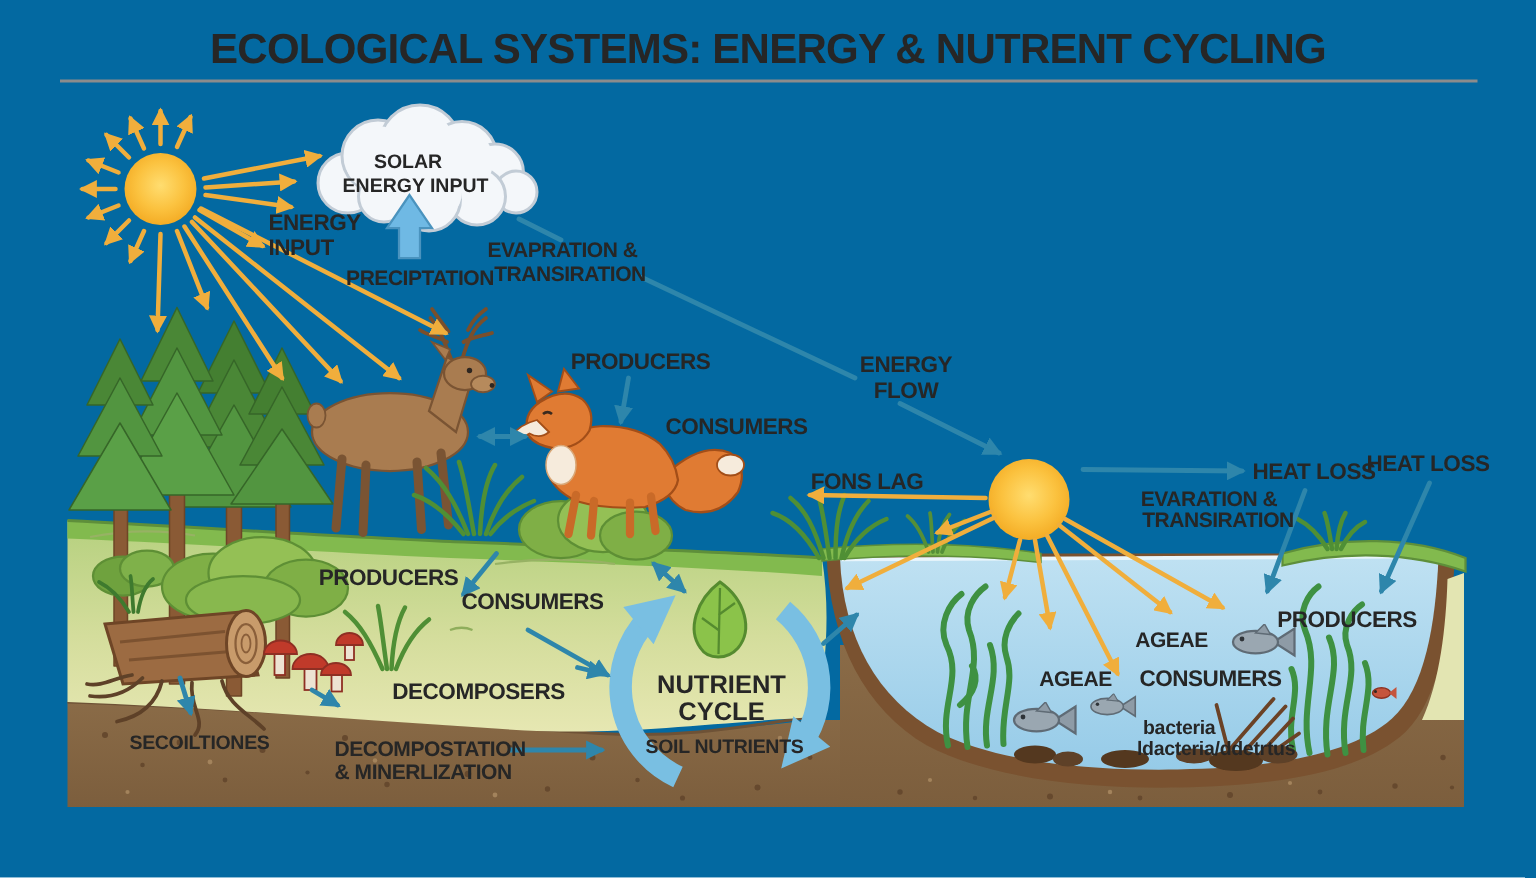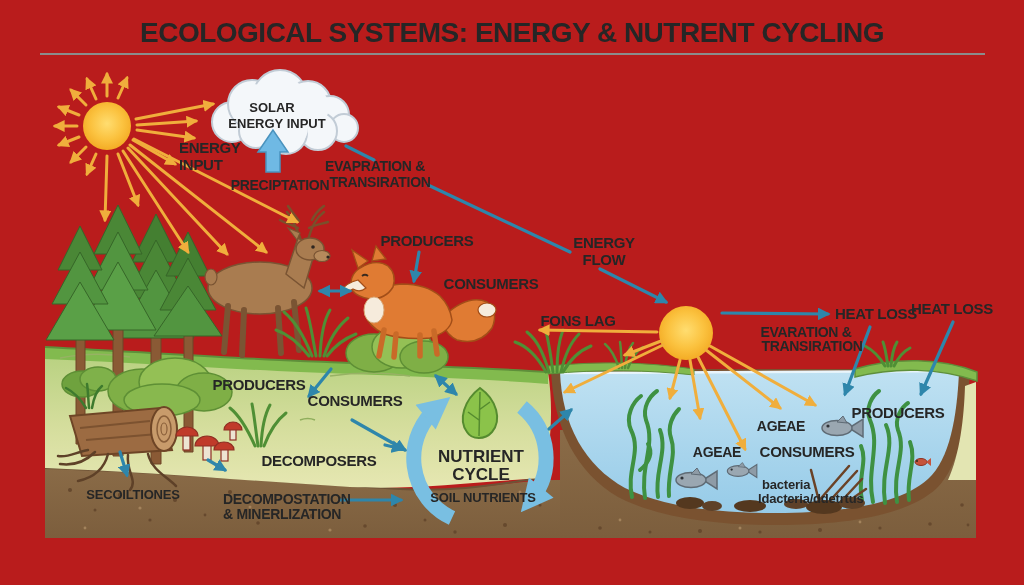--- a/index.html
+++ b/index.html
@@ -1,16 +1,16 @@
 <!DOCTYPE html>
 <html><head>
 <meta charset="utf-8">
 <style>
   html,body{margin:0;padding:0;background:#ffffff;}
-  .page{position:relative;width:1024px;height:585px;background:#b91c1c;overflow:hidden;
+  .page{position:relative;width:1024px;height:585px;background:#0369a1;overflow:hidden;
         font-family:"Liberation Sans","DejaVu Sans",sans-serif;}
   svg text{font-family:"Liberation Sans","DejaVu Sans",sans-serif;fill:#262626;}
   .ttl{font-size:28px;font-weight:bold;letter-spacing:-0.5px;}
   .lbl{font-size:15px;font-weight:bold;letter-spacing:-0.3px;}
   .lbl14{font-size:14px;font-weight:bold;letter-spacing:-0.3px;}
   .lbl13{font-size:13px;font-weight:bold;letter-spacing:-0.2px;}
   .lblsm{font-size:13px;font-weight:bold;}
   .cyc{font-size:17px;font-weight:bold;}
 </style>
 </head>

